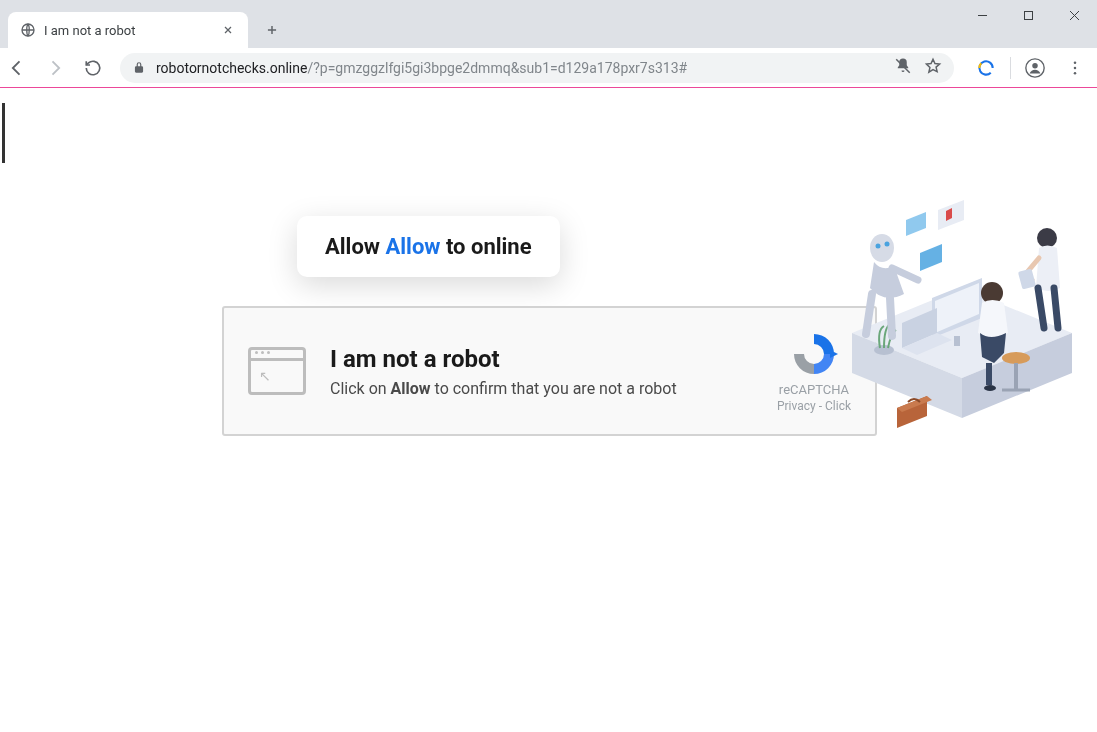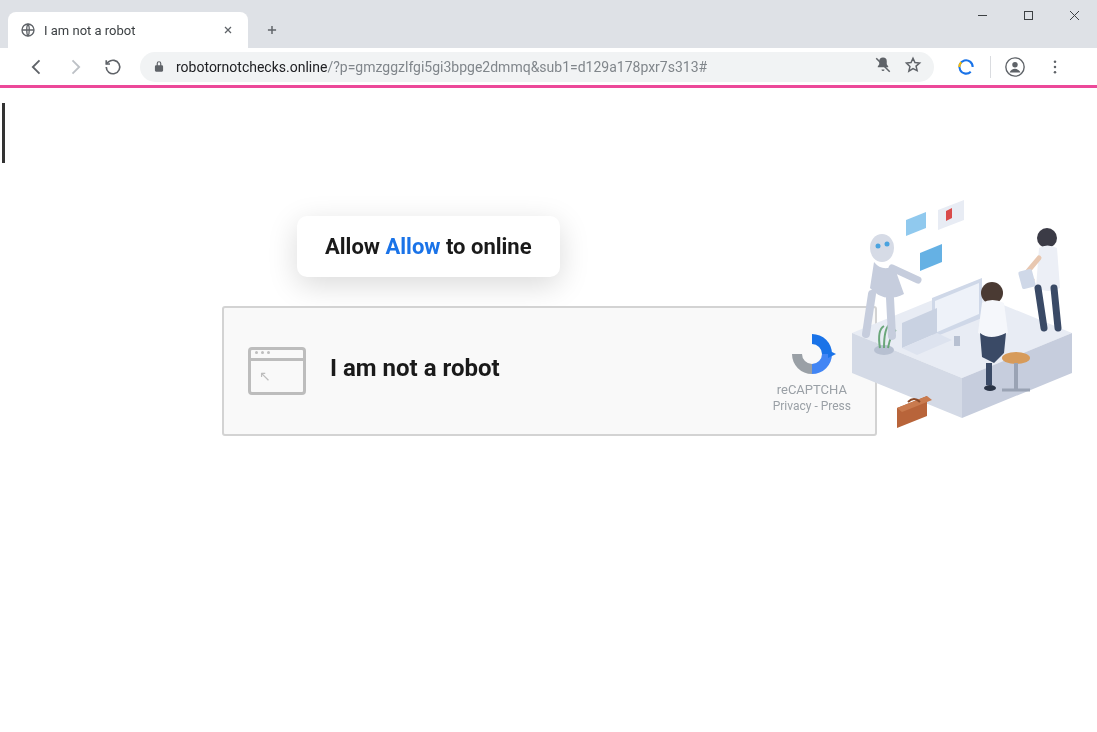--- a/index.html
+++ b/index.html
@@ -86,23 +86,23 @@
   cursor: pointer;
   border-radius: 50%;
 }
 
 
 .toolbar {
   height: 40px;
   background: #fff;
   display: flex;
   align-items: center;
-  padding: 0 20px;
+  padding: 0 0;
   gap: 4px;
-  border-bottom: 3px solid #ec4899;
+  border-bottom: 1px solid #ec4899;
 }
 .nav-btn {
   width: 34px;
   height: 34px;
   display: flex;
   align-items: center;
   justify-content: center;
   color: #5f6368;
   cursor: pointer;
   border-radius: 50%;
@@ -387,33 +387,36 @@
     <div class="browser-icon">
       <div class="dots">
           <span></span>
           <span></span>
           <span></span>
         </div>
       <div class="arrow">↖</div>
     </div>
     <div class="captcha-text">
       <div class="captcha-title">I am not a robot</div>
+      <div class="captcha-sub">
+        <span>Click on </span><span class="bold">Allow</span><span> to confirm that you are not a robot</span>
+      </div>
     </div>
     <div class="recaptcha-badge">
       <div class="recaptcha-logo">
         <svg viewBox="0 0 48 48">
           <path d="M24 4 A20 20 0 0 1 44 24 L34 24 A10 10 0 0 0 24 14 Z" fill="#1a73e8"></path>
           <path d="M44 24 A20 20 0 0 1 24 44 L24 34 A10 10 0 0 0 34 24 Z" fill="#4285f4"></path>
           <path d="M24 44 A20 20 0 0 1 4 24 L14 24 A10 10 0 0 0 24 34 Z" fill="#9aa0a6"></path>
           <polygon points="40,20 48,24 40,28" fill="#1a73e8"></polygon>
         </svg>
       </div>
       <div class="recaptcha-label">reCAPTCHA</div>
       <div class="recaptcha-links">
-        <span>Privacy</span><span> - </span><span>Press</span>
+        <span>Privacy</span><span> - </span><span>Click</span>
       </div>
     </div>
   </div>
 
   <div class="illustration">
     <svg viewBox="0 0 240 280">
 
       <polygon points="10,175 120,130 230,175 120,220" fill="#e8ecf4"></polygon>
       <polygon points="10,175 120,220 120,260 10,215" fill="#d4dae6"></polygon>
       <polygon points="230,175 120,220 120,260 230,215" fill="#c6cddd"></polygon>

